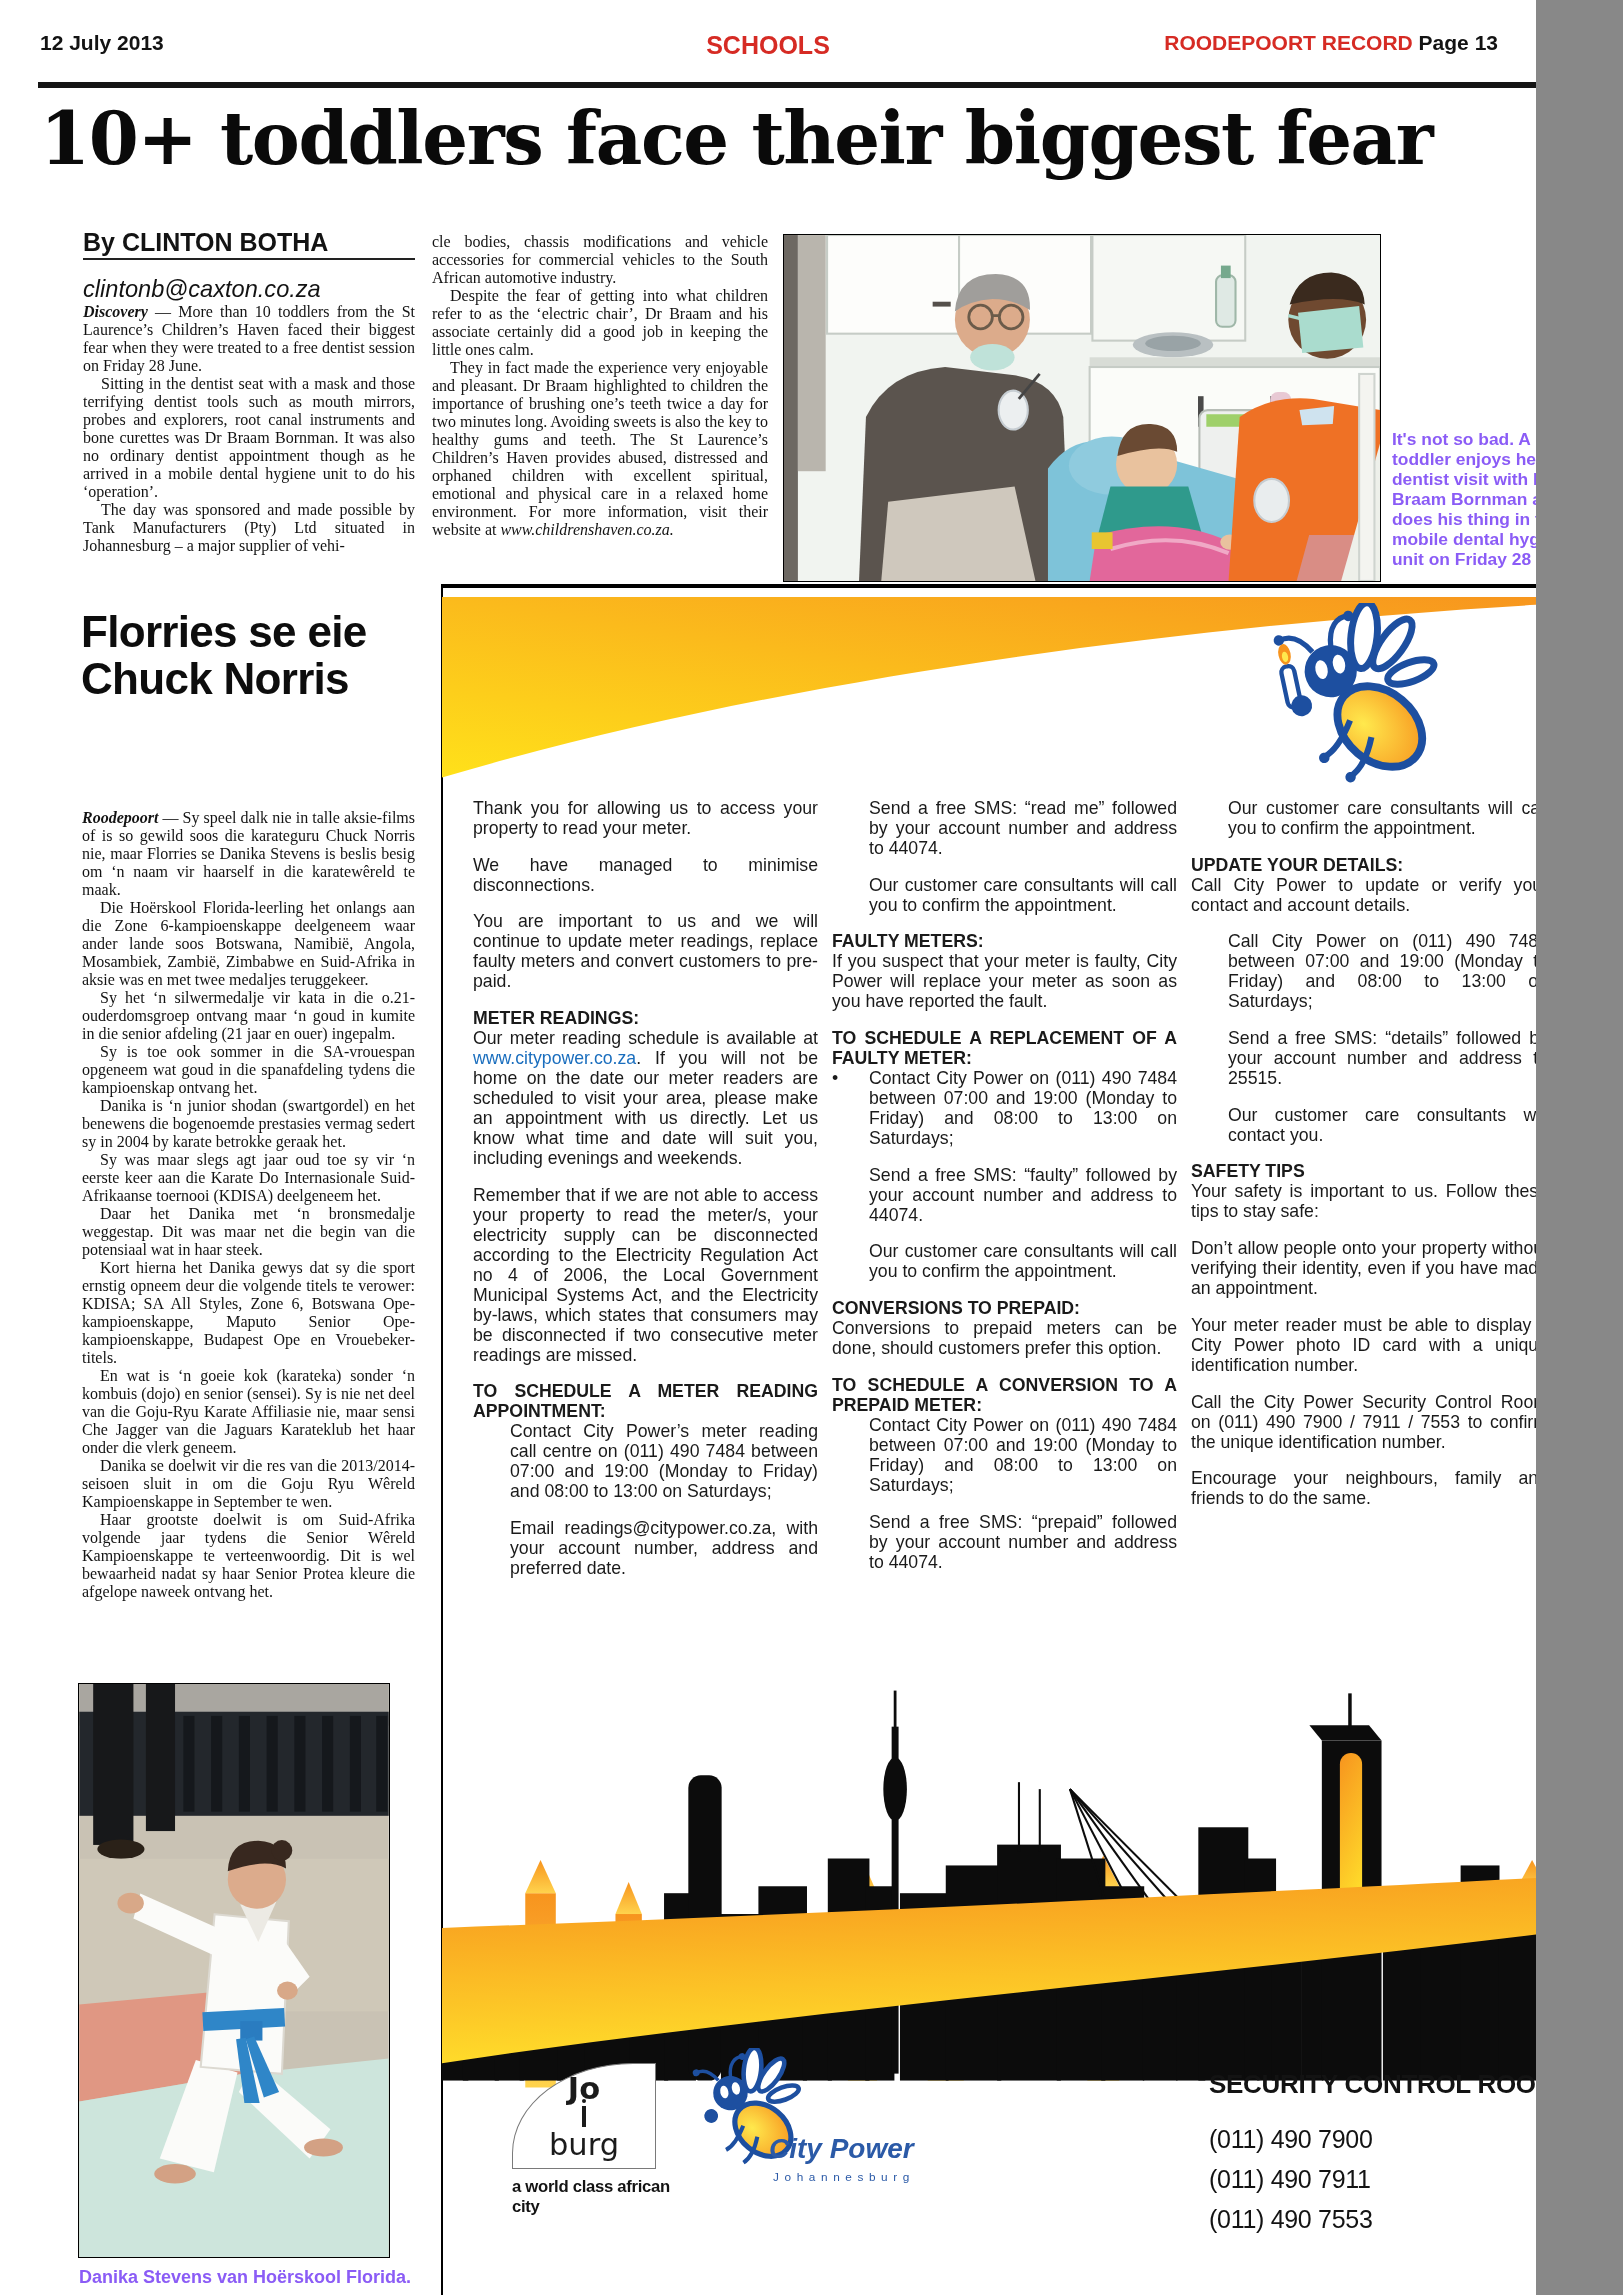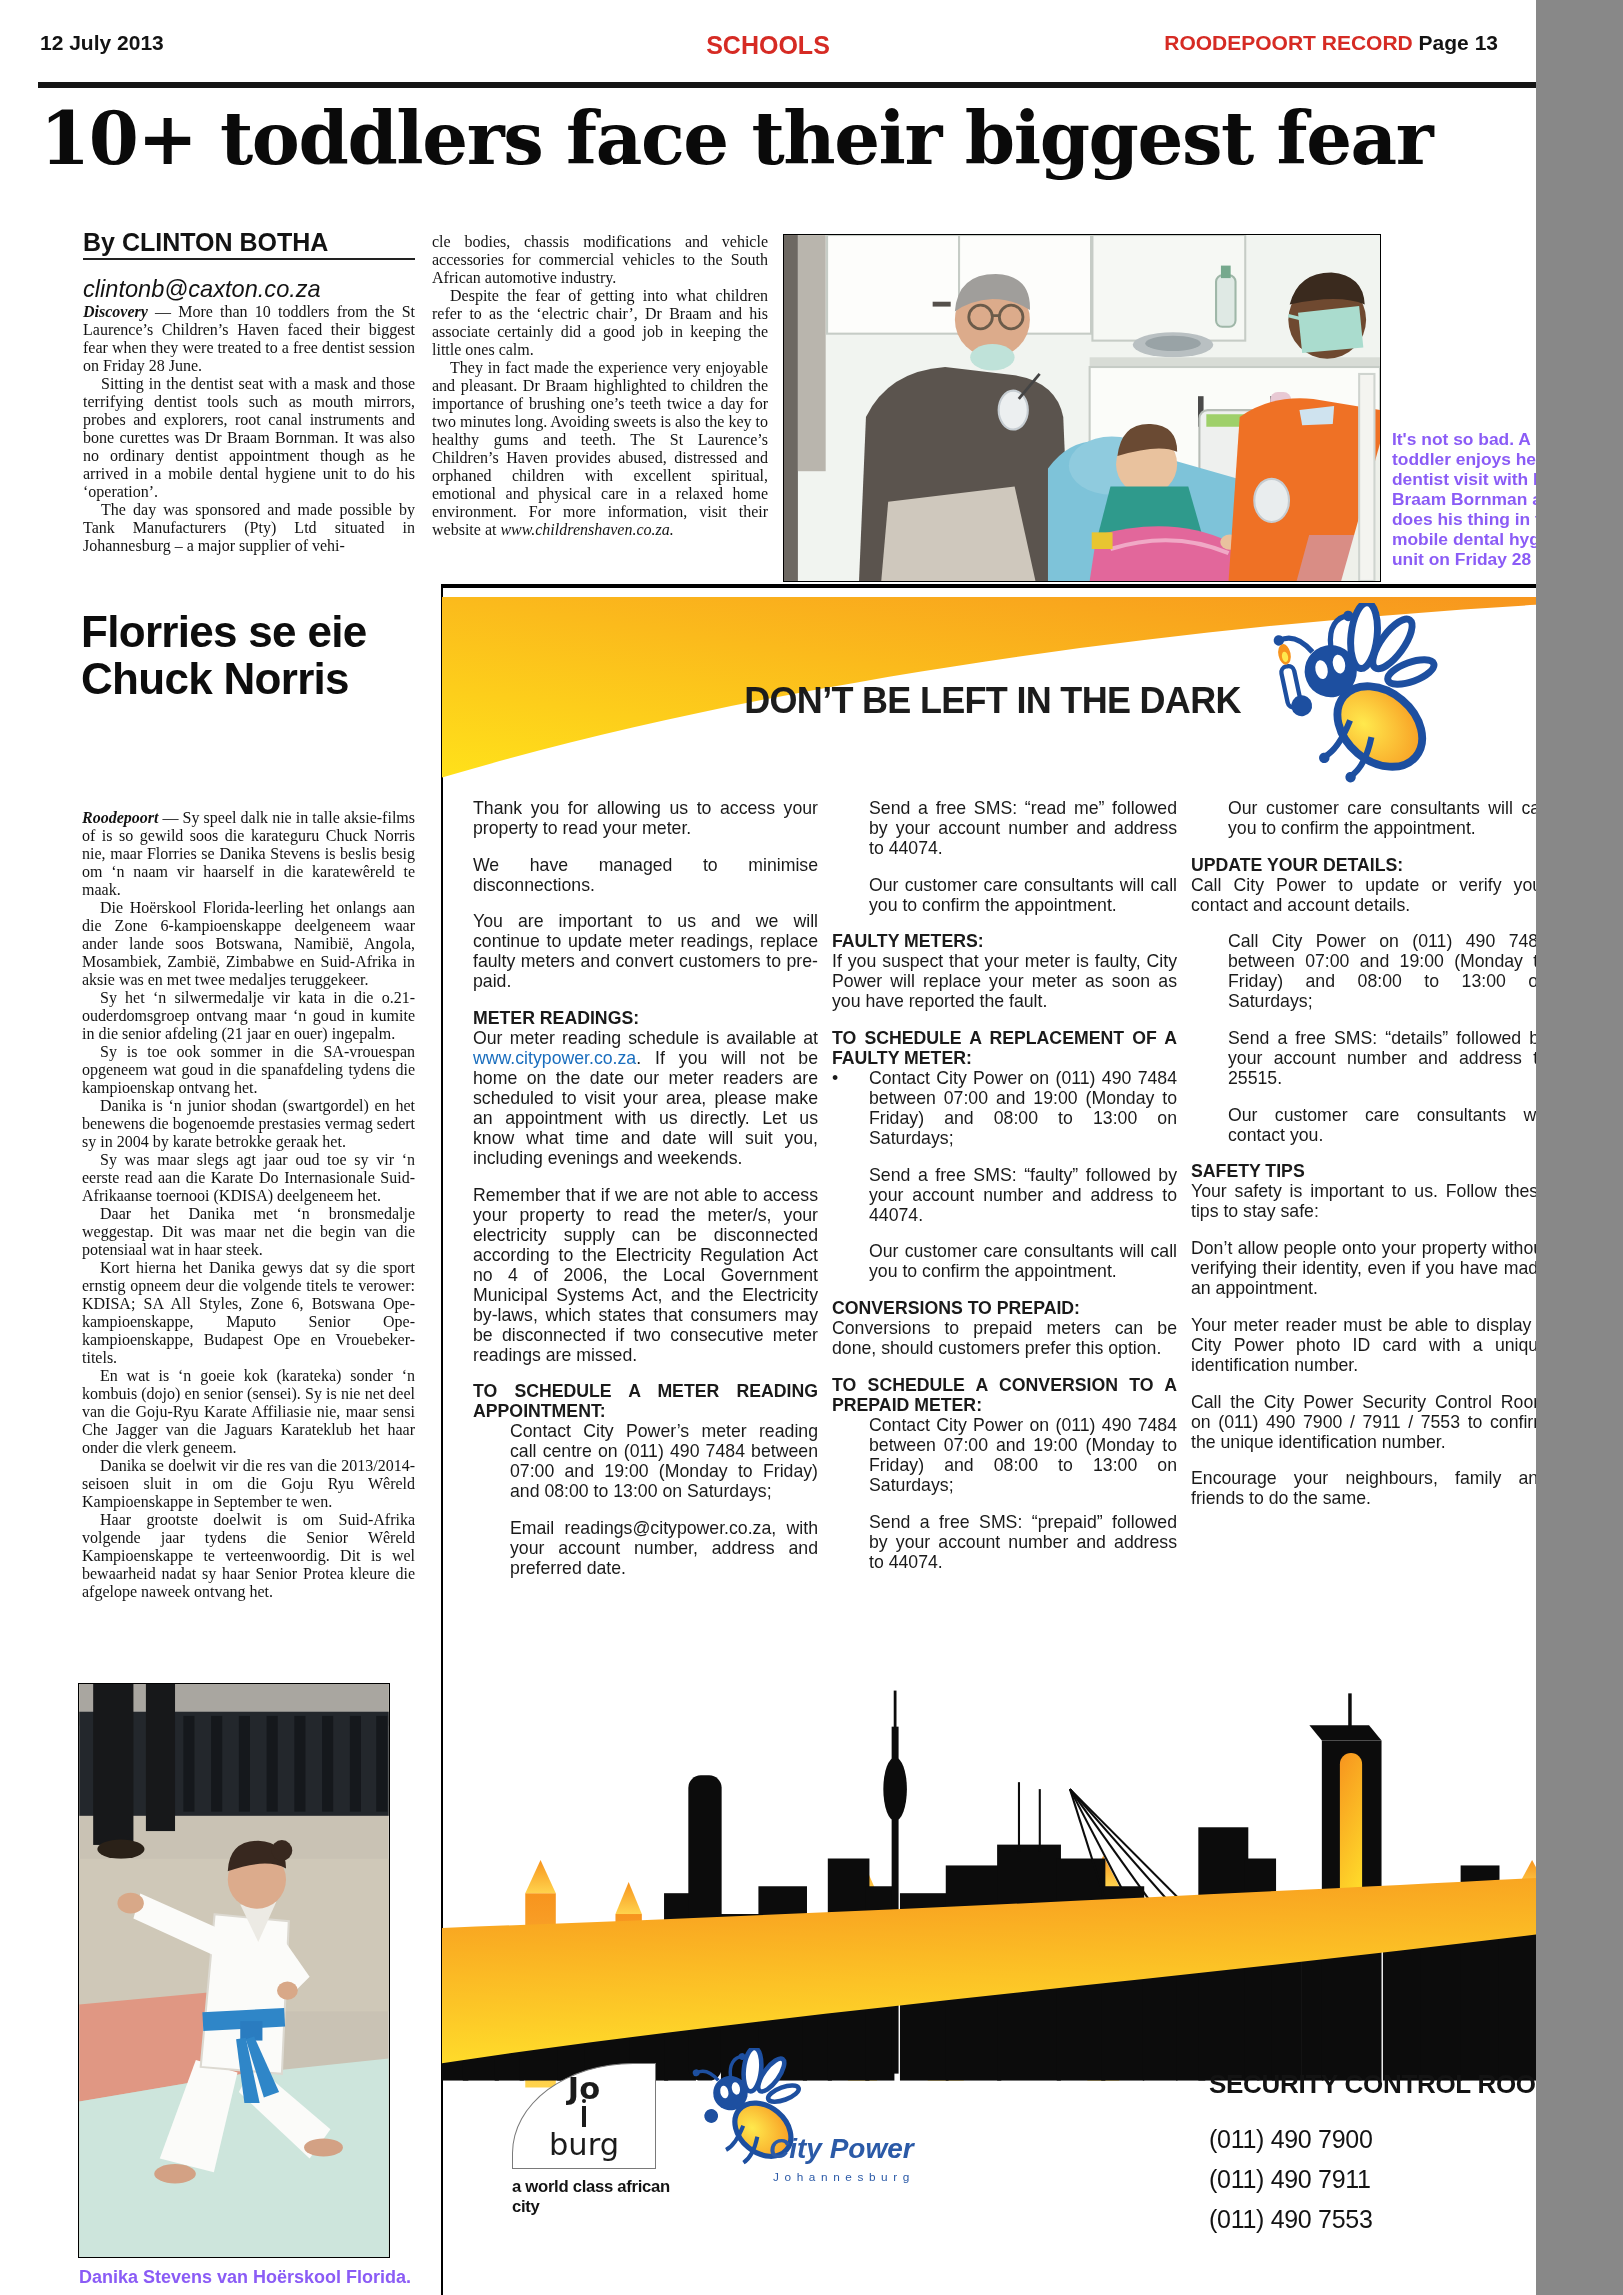--- a/index.html
+++ b/index.html
@@ -158,21 +158,21 @@
     <div>Florries se eie</div>
     <div>Chuck Norris</div>
   </div>
 
   <div class="abs artcol a2body">
     <p class="noind"><span class="leadword">Roodepoort</span><span> — Sy speel dalk nie in talle aksie-films of is so gewild soos die karateguru Chuck Norris nie, maar Florries se Danika Stevens is beslis besig om ‘n naam vir haarself in die karatewêreld te maak.</span></p>
     <p>Die Hoërskool Florida-leerling het onlangs aan die Zone 6-kampioenskappe deelgeneem waar ander lande soos Botswana, Namibië, Angola, Mosambiek, Zambië, Zimbabwe en Suid-Afrika in aksie was en met twee medaljes teruggekeer.</p>
     <p>Sy het ‘n silwermedalje vir kata in die o.21-ouderdomsgroep ontvang maar ‘n goud in kumite in die senior afdeling (21 jaar en ouer) ingepalm.</p>
     <p>Sy is toe ook sommer in die SA-vrouespan opgeneem wat goud in die spanafdeling tydens die kampioenskap ontvang het.</p>
     <p>Danika is ‘n junior shodan (swartgordel) en het benewens die bogenoemde prestasies vermag sedert sy in 2004 by karate betrokke geraak het.</p>
-    <p>Sy was maar slegs agt jaar oud toe sy vir ‘n eerste read aan die Karate Do Internasionale Suid-Afrikaanse toernooi (KDISA) deelgeneem het.</p>
+    <p>Sy was maar slegs agt jaar oud toe sy vir ‘n eerste keer aan die Karate Do Internasionale Suid-Afrikaanse toernooi (KDISA) deelgeneem het.</p>
     <p>Daar het Danika met ‘n bronsmedalje weggestap. Dit was maar net die begin van die potensiaal wat in haar steek.</p>
     <p>Kort hierna het Danika gewys dat sy die sport ernstig opneem deur die volgende titels te verower: KDISA; SA All Styles, Zone 6, Botswana Ope-kampioenskappe, Maputo Senior Ope-kampioenskappe, Budapest Ope en Vrouebeker-titels.</p>
     <p>En wat is ‘n goeie kok (karateka) sonder ‘n kombuis (dojo) en senior (sensei). Sy is nie net deel van die Goju-Ryu Karate Affiliasie nie, maar sensi Che Jagger van die Jaguars Karateklub het haar onder die vlerk geneem.</p>
     <p>Danika se doelwit vir die res van die 2013/2014-seisoen sluit in om die Goju Ryu Wêreld Kampioenskappe in September te wen.</p>
     <p>Haar grootste doelwit is om Suid-Afrika volgende jaar tydens die Senior Wêreld Kampioenskappe te verteenwoordig. Dit is wel bewaarheid nadat sy haar Senior Protea kleure die afgelope naweek ontvang het.</p>
   </div>
 
   <div class="abs photoframe" style="left:78px;top:1683px;width:310px;height:573px;">
     <svg width="310" height="573" viewBox="0 0 446 826">
       <rect width="446" height="826" fill="#c9c2b4"></rect>
@@ -224,21 +224,20 @@
       <defs>
         <linearGradient id="sw" x1="0" y1="1" x2="1" y2="0">
           <stop offset="0" stop-color="#ffe11a"></stop>
             <stop offset="1" stop-color="#f7941e"></stop>
         </linearGradient>
       </defs>
       <path d="M0,10 L1652,10 L1652,17 C1120,44 500,122 0,270 Z" fill="url(#sw)"></path>
     </svg>
   </div>
 
-  <div class="abs ad-title">DON’T BE LEFT IN THE DARK</div>
 
   <div class="abs" style="left:1265px;top:603px;">
     <svg width="174" height="186" viewBox="0 0 200 214">
       <defs>
         <radialGradient id="bg1" cx="0.38" cy="0.35" r="0.8">
           <stop offset="0" stop-color="#ffe94d"></stop>
             <stop offset="1" stop-color="#f7941e"></stop>
         </radialGradient>
       </defs>
       <g transform="rotate(-12 100 107)">

